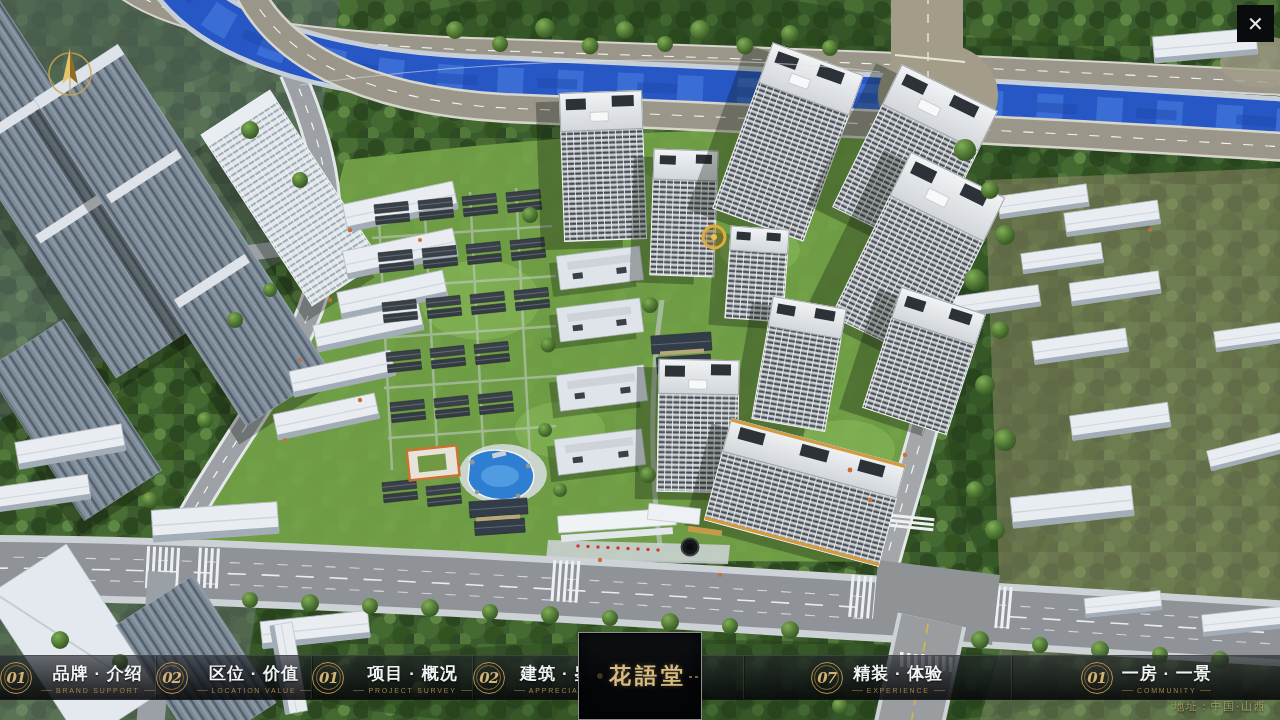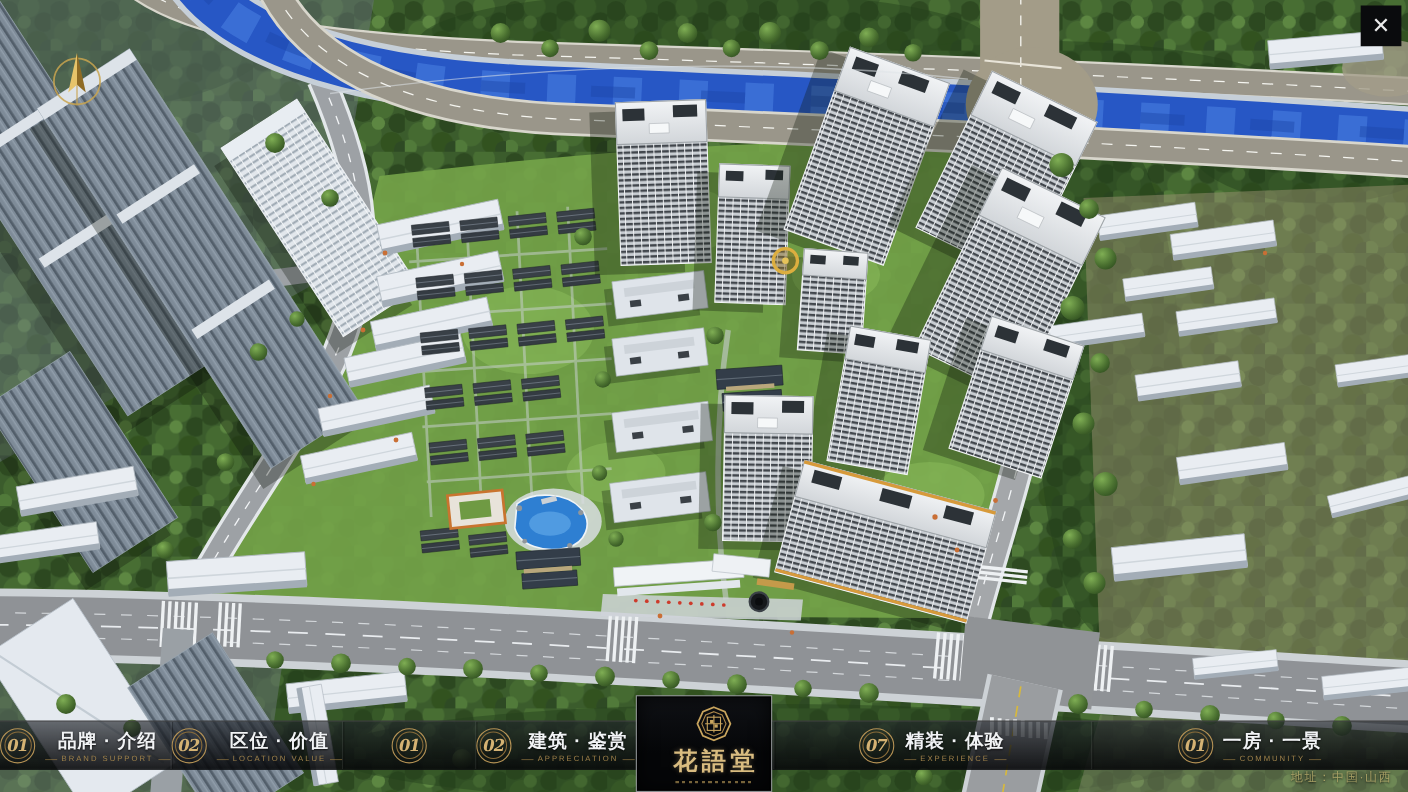--- a/index.html
+++ b/index.html
@@ -33,21 +33,21 @@
   .zh{font-size:17px;font-weight:bold;color:#f1f3f5;letter-spacing:1px;white-space:nowrap;
     text-shadow:0 1px 2px rgba(0,0,0,.8);}
   .en{display:flex;align-items:center;gap:4px;font-size:7px;color:#a0824a;letter-spacing:1.8px;
     margin-top:2px;white-space:nowrap;}
   .en::before,.en::after{content:"";width:11px;height:1px;background:rgba(160,130,70,.55);}
 
   
   .logo-panel{position:absolute;left:50%;top:632px;transform:translateX(-50%);width:124px;height:88px;
     background:linear-gradient(180deg,#101216,#050608 60%);
     border:1px solid #8e9194;box-shadow:inset 0 0 0 1px rgba(0,0,0,.9),inset 0 0 18px rgba(0,0,0,.8);
-    display:flex;flex-direction:column;align-items:center;justify-content:center;gap:2px;
+    display:flex;flex-direction:row;align-items:center;justify-content:center;gap:2px;
     box-sizing:border-box;cursor:pointer;z-index:3;padding-left:18px;}
   .logo-name{font-family:"DejaVu Serif",serif;font-size:22px;font-weight:bold;color:#d9bc80;
     letter-spacing:4px;padding-left:4px;text-shadow:0 0 5px rgba(217,188,128,.35);white-space:nowrap;}
   .logo-sub{width:70px;height:2px;margin-top:1px;
     background:repeating-linear-gradient(90deg,rgba(180,150,85,.65) 0 3px,transparent 3px 6px);}
 
   .address{position:absolute;right:14px;top:699px;font-size:11px;letter-spacing:1.5px;
     color:rgba(186,175,110,.85);text-shadow:0 1px 2px rgba(0,0,0,.8);white-space:nowrap;text-align:right;}
 </style>
 </head>
@@ -615,20 +615,24 @@
       <span class="txt">
         <span class="zh">区位 · 价值</span>
         <span class="en">LOCATION VALUE</span>
       </span>
     </div>
 
     <div class="nav-item">
       <span class="badge">
             <i>01</i>
           </span>
+      <span class="txt">
+        <span class="zh">项目 · 概况</span>
+        <span class="en">PROJECT SURVEY</span>
+      </span>
     </div>
 
     <div class="nav-item">
       <span class="badge">
             <i>02</i>
           </span>
       <span class="txt">
         <span class="zh">建筑 · 鉴赏</span>
         <span class="en">APPRECIATION</span>
       </span>

